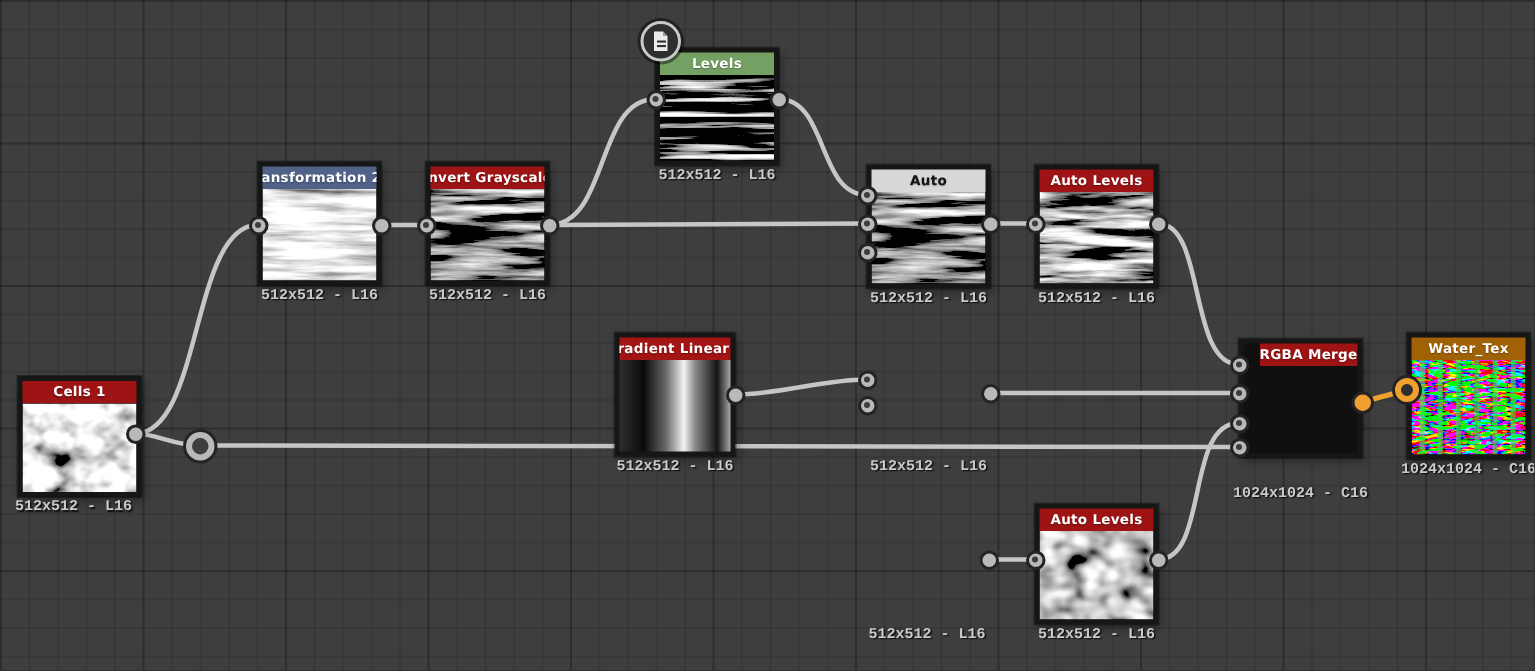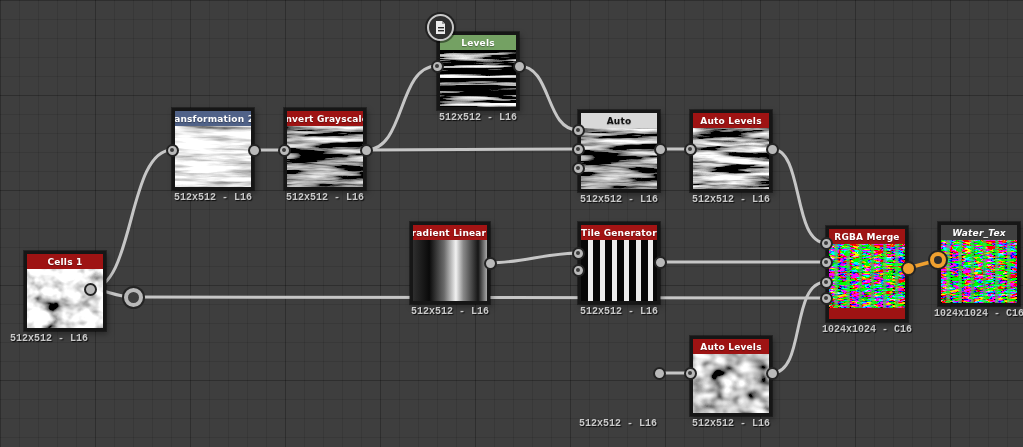--- a/index.html
+++ b/index.html
@@ -116,21 +116,21 @@
       <path d="M366,150 L578,149" fill="none" stroke="#c6c6c6" stroke-width="3" stroke-linecap="round"></path>
       <path d="M519,66 C552,66 545,130 578,130" fill="none" stroke="#c6c6c6" stroke-width="3" stroke-linecap="round"></path>
       <path d="M660,149 L690,149" fill="none" stroke="#c6c6c6" stroke-width="3" stroke-linecap="round"></path>
       <path d="M772,149 C804,149 792,243 826,243" fill="none" stroke="#c6c6c6" stroke-width="3" stroke-linecap="round"></path>
       <path d="M490,263 C520,263 548,253 578,253" fill="none" stroke="#c6c6c6" stroke-width="3" stroke-linecap="round"></path>
       <path d="M660,262 L826,262" fill="none" stroke="#c6c6c6" stroke-width="3" stroke-linecap="round"></path>
       <path d="M659,373 L690,373" fill="none" stroke="#c6c6c6" stroke-width="3" stroke-linecap="round"></path>
       <path d="M772,373 C806,373 790,282 826,282" fill="none" stroke="#c6c6c6" stroke-width="3" stroke-linecap="round"></path>
       <path d="M908,268 L938,260" fill="none" stroke="#efa02f" stroke-width="3.5" stroke-linecap="round"></path>
     </svg>
-<div class="node" style="left: 24px; top: 251px; width: 82px; height: 80px;">
+<div class="node" style="left: 12px; top: 251px; width: 82px; height: 80px;">
       <div class="node-header" style="background: rgb(158, 19, 19); color: rgb(255, 255, 255);">Cells 1</div>
       <div class="node-tex">
         <svg viewBox="0 0 100 100" preserveAspectRatio="none">
           <rect width="100" height="100" filter="url(#f-cellular-noise)"></rect>
         </svg>
       </div>
     </div>
     <div class="node-caption" style="left: 49px; top: 333px; color: rgb(201, 201, 201);">512x512 - L16</div>
     <div class="pin" style="left: 83.5px; top: 282.5px;"></div>
     <div class="node" style="left: 172px; top: 108px; width: 82px; height: 82px;">
@@ -211,24 +211,20 @@
     <div class="pin in-dot" style="left: 683.5px; top: 142.5px;">
       <div class="pin-dot"></div>
     </div>
     <div class="pin" style="left: 765.5px; top: 142.5px;"></div>
     <div class="node" style="left: 410px; top: 222px; width: 80px; height: 82px;">
       <div class="node-header" style="background: rgb(163, 20, 20); color: rgb(255, 255, 255);">Gradient Linear 3</div>
       <div class="node-tex" style="background: linear-gradient(90deg, rgb(46, 46, 46) 0%, rgb(10, 10, 10) 22%, rgb(106, 106, 106) 42%, rgb(242, 242, 242) 58%, rgb(138, 138, 138) 68%, rgb(21, 21, 21) 88%, rgb(168, 168, 168) 100%);"></div>
     </div>
     <div class="node-caption" style="left: 450px; top: 306px; color: rgb(201, 201, 201);">512x512 - L16</div>
     <div class="pin" style="left: 483.5px; top: 256.5px;"></div>
-    <div class="node" style="left: 578px; top: 222px; width: 82px; height: 82px;">
-      <div class="node-header" style="background: rgb(163, 20, 20); color: rgb(255, 255, 255);">Tile Generator</div>
-      <div class="node-tex" style="background: repeating-linear-gradient(90deg, rgb(7, 7, 7) 0px, rgb(7, 7, 7) 7px, rgb(237, 237, 237) 7px, rgb(237, 237, 237) 12px);"></div>
-    </div>
     <div class="node-caption" style="left: 619px; top: 306px; color: rgb(201, 201, 201);">512x512 - L16</div>
     <div class="pin in-dot" style="left: 571.5px; top: 246.5px;">
       <div class="pin-dot"></div>
     </div>
     <div class="pin in-dot" style="left: 571.5px; top: 263.5px;">
       <div class="pin-dot"></div>
     </div>
     <div class="pin" style="left: 653.5px; top: 255.5px;"></div>
     <div class="node-caption" style="left: 618px; top: 418px; color: rgb(201, 201, 201);">512x512 - L16</div>
     <div class="pin" style="left: 652.5px; top: 366.5px;"></div>
@@ -238,21 +234,21 @@
         <svg viewBox="0 0 100 100" preserveAspectRatio="none">
           <rect width="100" height="100" filter="url(#f-soft-noise-contrast)"></rect>
         </svg>
       </div>
     </div>
     <div class="node-caption" style="left: 731px; top: 418px; color: rgb(201, 201, 201);">512x512 - L16</div>
     <div class="pin in-dot" style="left: 683.5px; top: 366.5px;">
       <div class="pin-dot"></div>
     </div>
     <div class="pin" style="left: 765.5px; top: 366.5px;"></div>
-    <div class="node" style="left: 826px; top: 226px; width: 82px; height: 96px;">
+    <div class="node" style="left: 826px; top: 226px; width: 82px; height: 79px; align-items: flex-end;">
       <div class="node-header" style="background: rgb(158, 19, 19); color: rgb(255, 255, 255);">RGBA Merge</div>
       <div class="node-tex">
         <svg viewBox="0 0 100 100" preserveAspectRatio="none">
           <rect width="100" height="100" filter="url(#f-rgb-noise)"></rect>
           <rect x="7" y="0" width="4.5" height="100" fill="#35e24a" opacity="0.62"></rect>
           <rect x="23" y="0" width="4.5" height="100" fill="#35e24a" opacity="0.62"></rect>
           <rect x="39" y="0" width="4.5" height="100" fill="#35e24a" opacity="0.62"></rect>
           <rect x="55" y="0" width="4.5" height="100" fill="#35e24a" opacity="0.62"></rect>
           <rect x="71" y="0" width="4.5" height="100" fill="#35e24a" opacity="0.62"></rect>
           <rect x="87" y="0" width="4.5" height="100" fill="#35e24a" opacity="0.62"></rect>
@@ -268,21 +264,21 @@
       <div class="pin-dot"></div>
     </div>
     <div class="pin in-dot" style="left: 819.5px; top: 275.5px;">
       <div class="pin-dot"></div>
     </div>
     <div class="pin in-dot" style="left: 819.5px; top: 291.5px;">
       <div class="pin-dot"></div>
     </div>
     <div class="pin out-active" style="left: 900.5px; top: 260.5px;"></div>
     <div class="node" style="left: 938px; top: 222px; width: 82px; height: 84px;">
-      <div class="node-header" style="background: #404040; color: rgb(255, 255, 255); font-style: italic;">Water_Tex</div>
+      <div class="node-header" style="background: #a16207; color: rgb(255, 255, 255);">Water_Tex</div>
       <div class="node-tex">
         <svg viewBox="0 0 100 100" preserveAspectRatio="none">
           <rect width="100" height="100" filter="url(#f-rgb-noise)"></rect>
           <rect x="7" y="0" width="4.5" height="100" fill="#35e24a" opacity="0.62"></rect>
           <rect x="23" y="0" width="4.5" height="100" fill="#35e24a" opacity="0.62"></rect>
           <rect x="39" y="0" width="4.5" height="100" fill="#35e24a" opacity="0.62"></rect>
           <rect x="55" y="0" width="4.5" height="100" fill="#35e24a" opacity="0.62"></rect>
           <rect x="71" y="0" width="4.5" height="100" fill="#35e24a" opacity="0.62"></rect>
           <rect x="87" y="0" width="4.5" height="100" fill="#35e24a" opacity="0.62"></rect>
         </svg>

